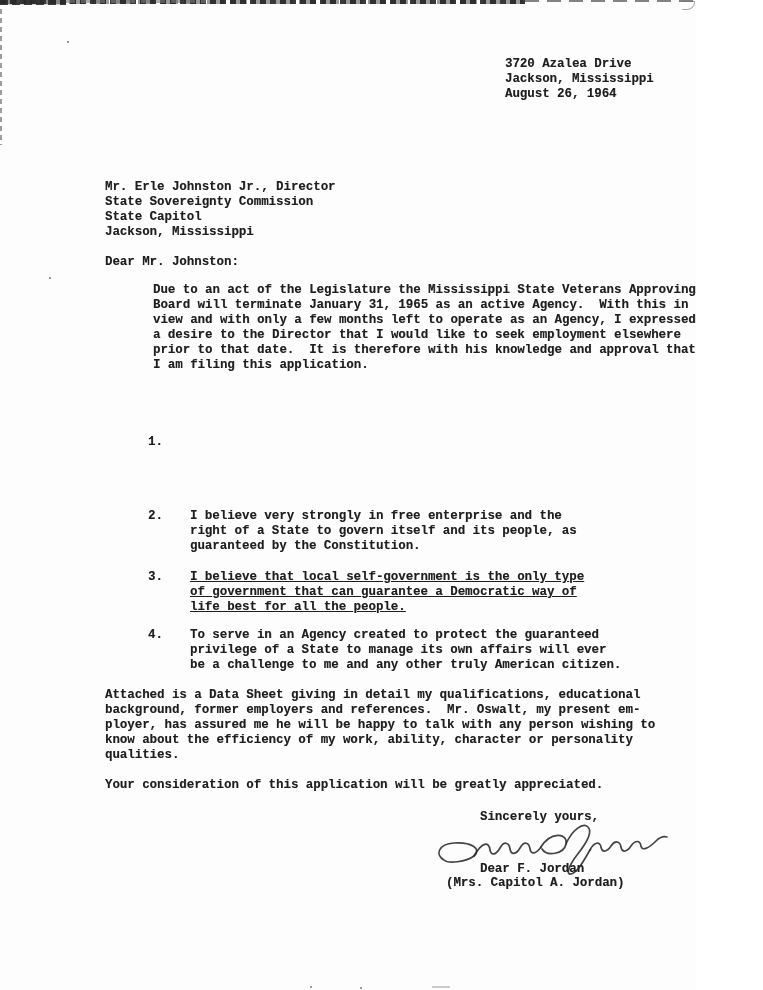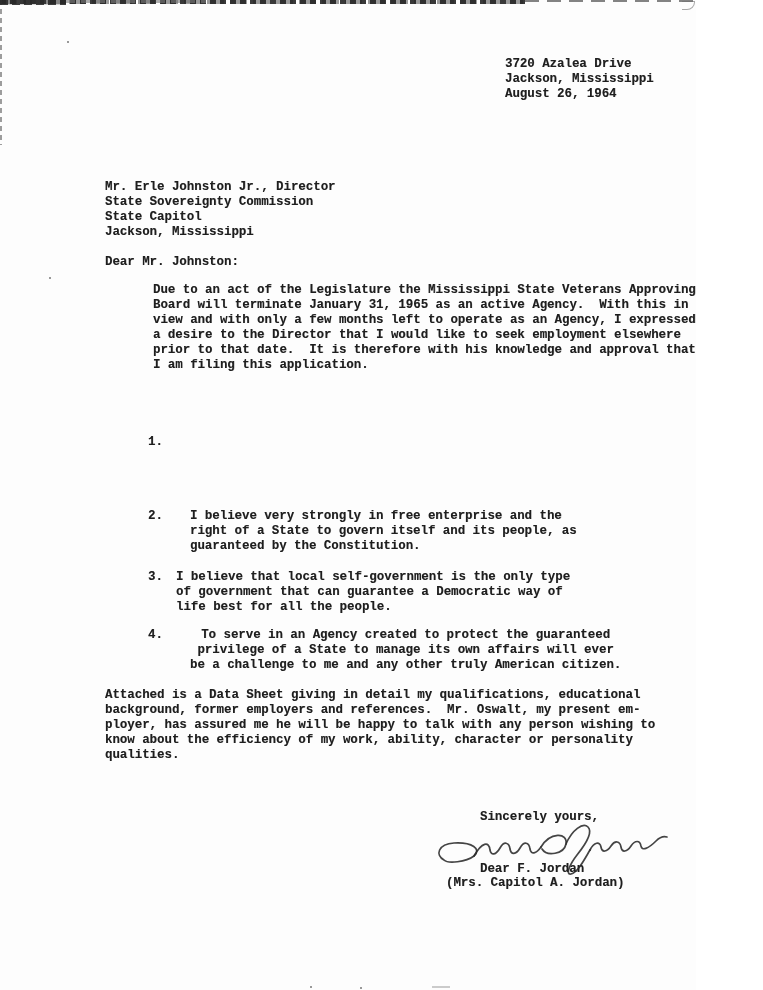--- a/index.html
+++ b/index.html
@@ -93,35 +93,36 @@
 
 
   <div class="tblock" style="left:148px; top:435px;">1.</div>
 
   <div class="tblock" style="left:148px; top:509px;">2.</div>
   <div class="tblock" style="left:190px; top:509px;">I believe very strongly in free enterprise and the
 right of a State to govern itself and its people, as
 guaranteed by the Constitution.</div>
 
   <div class="tblock" style="left:148px; top:570px;">3.</div>
-  <div class="tblock" style="left:176px; top:570px;">I believe that local self-government is the only type
+  <div class="tblock" style="left:190px; top:570px;text-decoration:underline;">I believe that local self-government is the only type
 of government that can guarantee a Democratic way of
 life best for all the people.</div>
 
   <div class="tblock" style="left:148px; top:628px;">4.</div>
-  <div class="tblock" style="left:190px; top:628px;text-align:center;">To serve in an Agency created to protect the guaranteed
+  <div class="tblock" style="left:190px; top:628px;">To serve in an Agency created to protect the guaranteed
 privilege of a State to manage its own affairs will ever
 be a challenge to me and any other truly American citizen.</div>
 
   <div class="tblock" style="left:105px; top:688px;">Attached is a Data Sheet giving in detail my qualifications, educational
 background, former employers and references.  Mr. Oswalt, my present em-
 ployer, has assured me he will be happy to talk with any person wishing to
 know about the efficiency of my work, ability, character or personality
 qualities.</div>
 
+  <div class="tblock" style="left:105px; top:778px;">Your consideration of this application will be greatly appreciated.</div>
 
   <div class="tblock" style="left:480px; top:810px;">Sincerely yours,</div>
 
   <svg class="sig-svg" width="240" height="64" viewBox="0 0 240 64" aria-hidden="true">
 
     <path d="M 12 42 C 3 37 6 26 22 25 C 40 24 50 31 42 38 C 34 44 16 46 12 42"></path>
 
     <path d="M 42 38 C 50 24 57 23 58 32 C 59 38 64 37 68 30 C 72 23 77 24 78 31 C 79 37 84 37 88 30 C 92 23 97 24 98 31 C 99 37 104 36 109 29"></path>
 
     <path d="M 109 29 C 118 14 136 14 134 26 C 132 36 115 39 110 31"></path>

